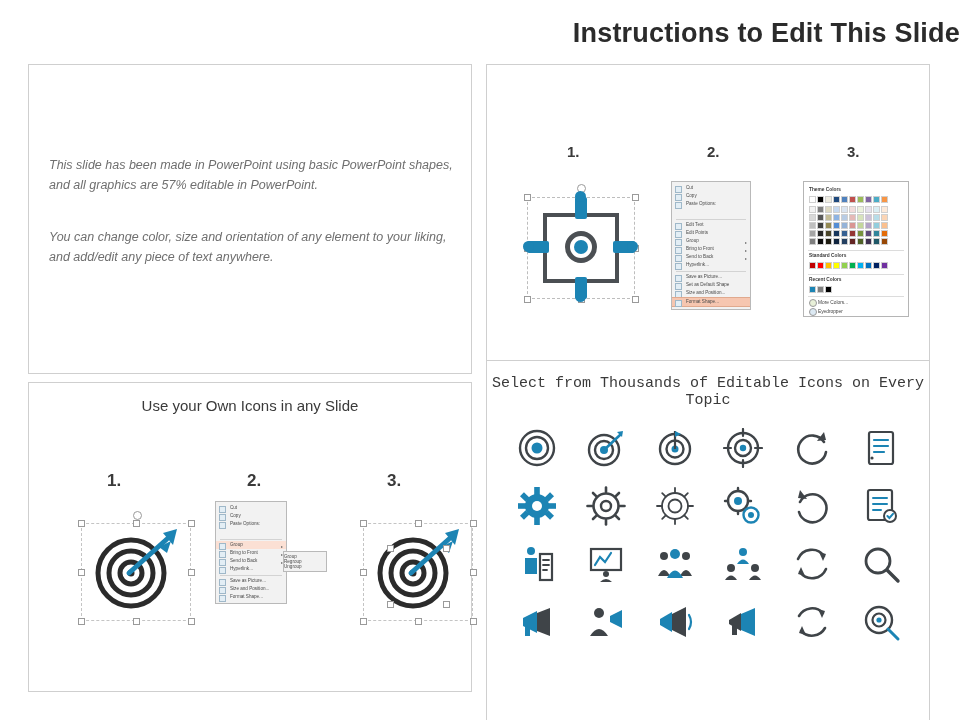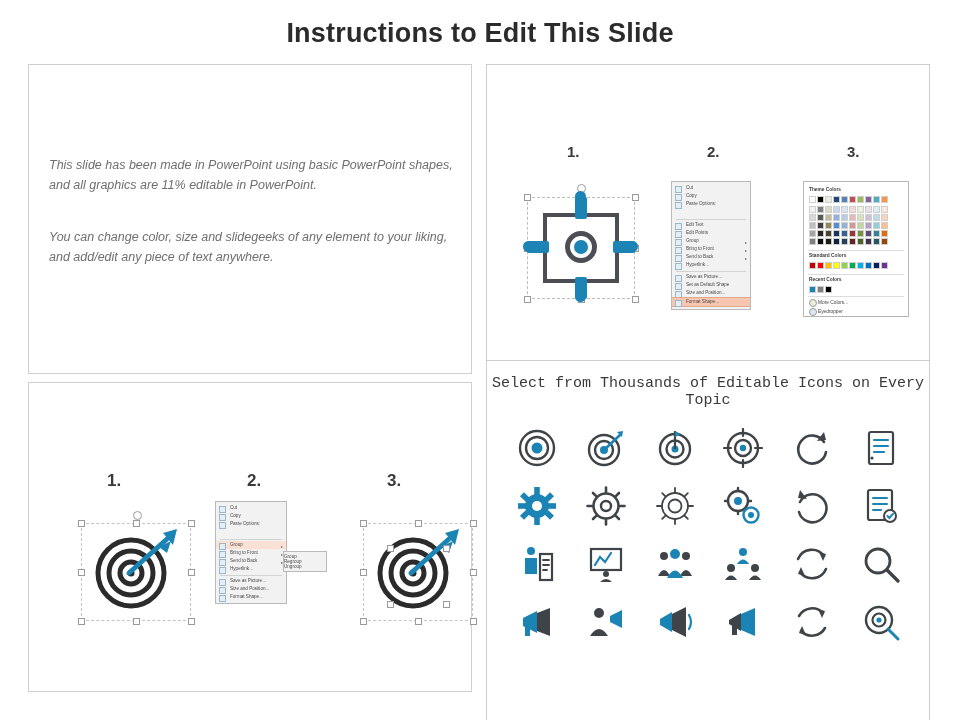--- a/index.html
+++ b/index.html
@@ -20,21 +20,21 @@
     left: 0; top: 0;
     width: 960px;
     height: 720px;
     background: #ffffff;
   }
   .slide-title {
     position: absolute;
     left: 0;
     top: 18px;
     width: 960px;
-    text-align: center;
+    text-align: right;
     font-size: 27px;
     font-weight: bold;
     color: #2b2b2b;
     letter-spacing: 0.2px;
   }
   .panel {
     position: absolute;
     border: 1px solid #cfcfcf;
     background: #ffffff;
     box-sizing: border-box;
@@ -268,22 +268,22 @@
   .bl-fig3 { position: absolute; left: 330px; top: 128px; width: 128px; height: 124px; }
 </style>
 </head>
 <body>
 
 <div class="slide">
 
   <div class="slide-title">Instructions to Edit This Slide</div>
 
   <div class="panel panel-tl">
-    <div class="body-text p1">This slide has been made in PowerPoint using basic PowerPoint shapes, and all graphics are 11% editable in PowerPoint.</div>
-    <div class="body-text p2">You can change color, size and slidegeeks of any element to your liking, and add/edit any piece of text anywhere.</div>
+    <div class="body-text p1">This slide has been made in PowerPoint using basic PowerPoint shapes, and all graphics are 57% editable in PowerPoint.</div>
+    <div class="body-text p2">You can change color, size and orientation of any element to your liking, and add/edit any piece of text anywhere.</div>
   </div>
 
   <div class="panel panel-tr">
 
     <div class="step-num" style="left:80px; top:78px;">1.</div>
     <div class="step-num" style="left:220px; top:78px;">2.</div>
     <div class="step-num" style="left:360px; top:78px;">3.</div>
 
     <div class="tr-fig1">
       <div class="sel-box"></div>
@@ -439,20 +439,21 @@
         <div class="hr" style="top:114px;"></div>
         <div class="dot-ic" style="left:5px; top:117px; background:#e8f0d8;"></div>
         <div class="pick-item" style="left:14px; top:118px;">More Colors...</div>
         <div class="dot-ic" style="left:5px; top:126px; background:#dce9f3;"></div>
         <div class="pick-item" style="left:14px; top:127px;">Eyedropper</div>
       </div>
     </div>
   </div>
 
   <div class="panel panel-bl">
+    <div class="panel-title">Use your Own Icons in any Slide</div>
 
     <div class="step-num big" style="left:78px; top:88px;">1.</div>
     <div class="step-num big" style="left:218px; top:88px;">2.</div>
     <div class="step-num big" style="left:358px; top:88px;">3.</div>
 
     <div class="bl-fig1">
       <div style="position:absolute;left:4px;top:12px;width:110px;height:98px;border:1px dashed #c4c4c4;box-sizing:border-box;"></div>
       <div class="rot-handle" style="left:56px; top:0px;"></div>
       <div class="handle" style="left:1px; top:9px;"></div>
       <div class="handle" style="left:56px; top:9px;"></div>

